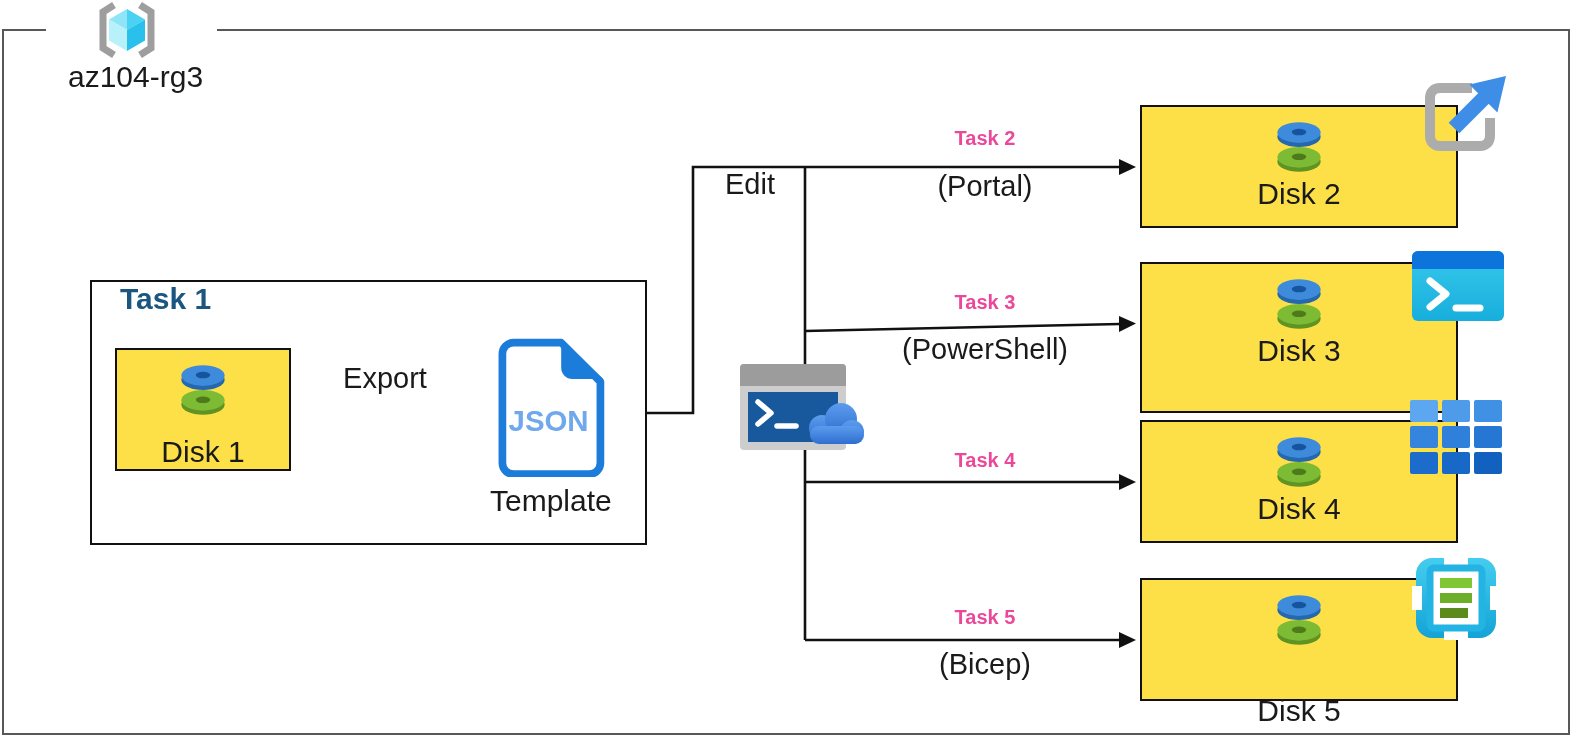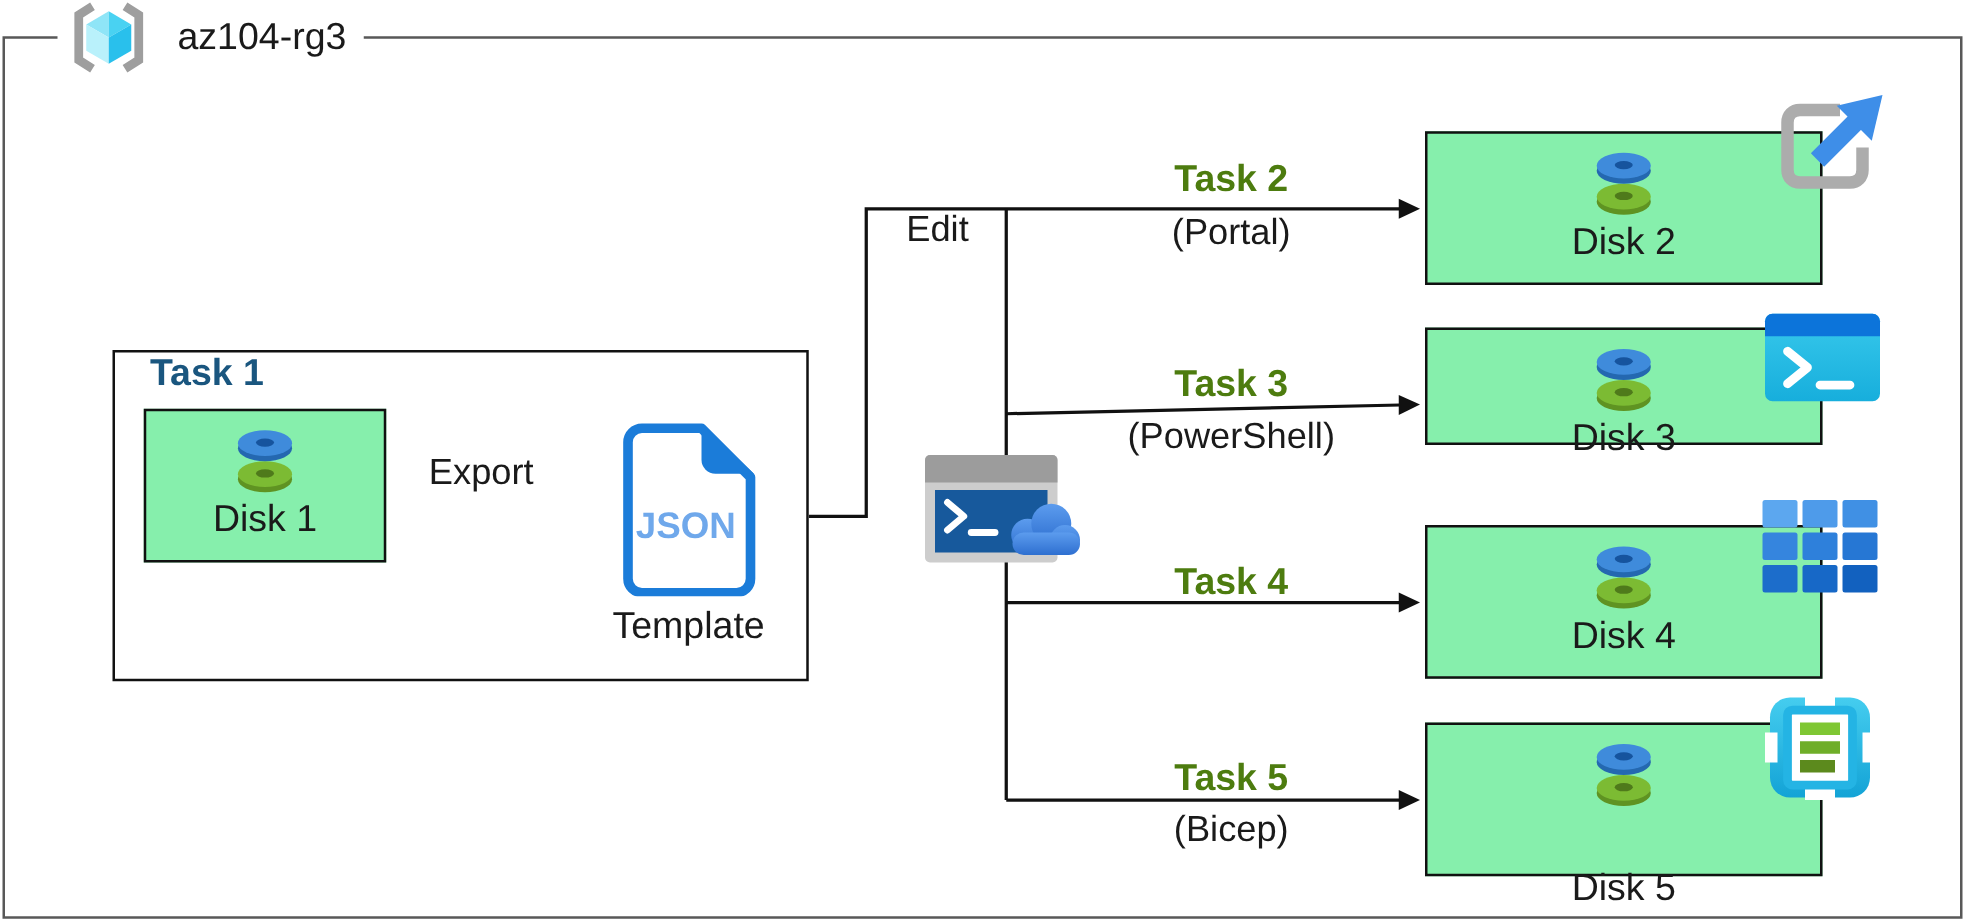--- a/index.html
+++ b/index.html
@@ -6,43 +6,43 @@
   .canvas{
     position:relative;width:1572px;height:737px;background:#ffffff;overflow:hidden;
     font-family:"Liberation Sans",sans-serif;color:#1a1a1a;
   }
   .outer-border{
     position:absolute;left:2px;top:29px;width:1564px;height:702px;
     border:2.5px solid #585858;z-index:0;
   }
   .rg-header{
     position:absolute;left:46px;top:0;height:60px;z-index:3;
-    display:flex;align-items:center;background:#ffffff;padding:0 14px 0 4px;
+    display:flex;align-items:center;background:#ffffff;padding:0 14px 0 4px;flex-direction:column;
   }
   .rg-label{font-size:30px;margin-left:18px;white-space:nowrap;}
   .lines-layer{position:absolute;left:0;top:0;z-index:1;}
   .box{position:absolute;box-sizing:border-box;}
   .task1-box{
     left:90px;top:280px;width:557px;height:265px;border:2.5px solid #111;background:#fff;z-index:2;
   }
   .task1-title{position:absolute;left:28px;top:0;font-size:30px;font-weight:bold;color:#1A567F;}
   .disk-box{
-    border:2.5px solid #111;background:#86efac;z-index:2;
+    border:2.5px solid #111;background:#fde047;z-index:2;
     display:flex;flex-direction:column;align-items:center;justify-content:flex-start;
     padding-top:10px;
   }
   .disk-box .disk-label{font-size:30px;margin-top:0px;}
-  .disk1{left:115px;top:327px;width:194px;height:123px;}
+  .disk1{left:115px;top:348px;width:176px;height:123px;gap:15px;}
   .disk2{left:1140px;top:105px;width:318px;height:123px;}
-  .disk3{left:1140px;top:262px;width:318px;height:94px;}
+  .disk3{left:1140px;top:262px;width:318px;height:151px;}
   .disk4{left:1140px;top:420px;width:318px;height:123px;}
   .disk5{left:1140px;top:578px;width:318px;height:123px;gap:44px;}
   .free-label{position:absolute;z-index:3;font-size:29px;white-space:nowrap;}
   .center250{left:860px;width:250px;text-align:center;}
-  .task-title{font-weight:bold;color:#4d7c0f;font-size:30px;}
+  .task-title{font-weight:bold;color:#ec4899;font-size:20px;}
   .icon{position:absolute;z-index:4;line-height:0;}
   .export-label{left:330px;top:362px;width:110px;text-align:center;}
   .edit-label{left:700px;top:124px;width:100px;text-align:center;margin-top:44px;}
   .template-label{left:490px;top:484px;width:170px;text-align:left;font-size:30px;}
 </style>
 </head>
 <body>
 
 <div class="canvas">
 

